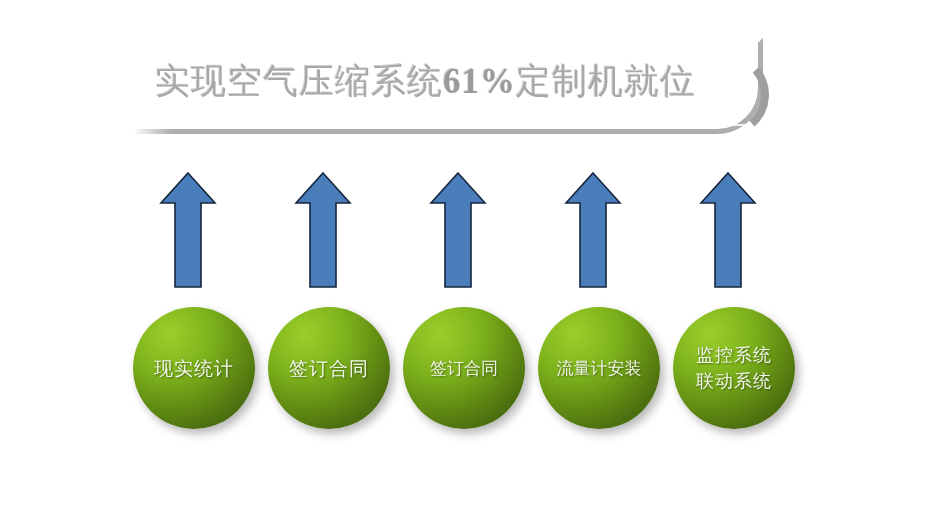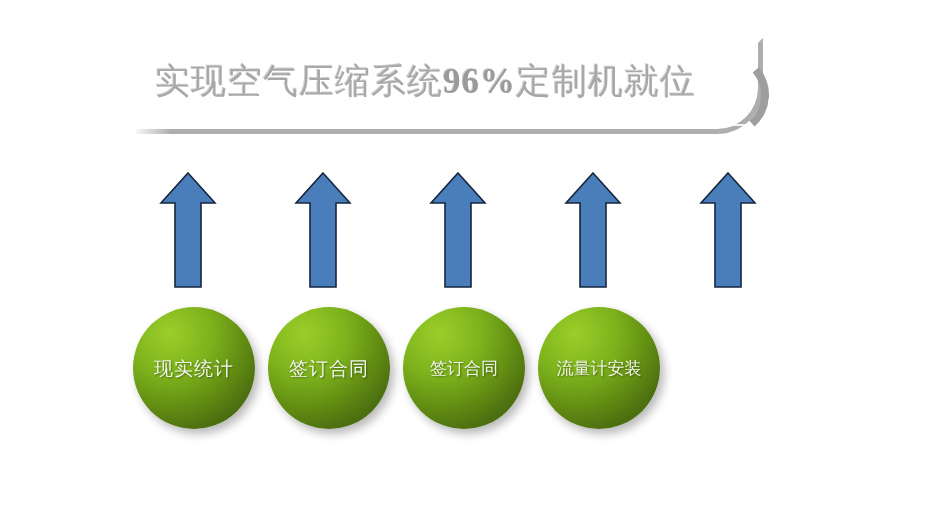--- a/index.html
+++ b/index.html
@@ -144,21 +144,21 @@
 </head>
 <body>
 
 <div id="slide">
 
   <div id="title-banner">
     <div id="banner-rule"></div>
     <div id="banner-arc"></div>
     <div id="banner-rule-taper"></div>
     <div id="banner-rule-hl"></div>
-    <div id="banner-title"><span>实现空气压缩系统</span><span class="pct">96%</span><span>定制机就位</span></div>
+    <div id="banner-title"><span>实现空气压缩系统</span><span class="pct">61%</span><span>定制机就位</span></div>
   </div>
 
   <div class="arrow" style="left:158px; top:170px;">
     <svg width="60" height="120" viewBox="0 0 60 120">
       <polygon points="30,3 57,33 43,33 43,117 17,117 17,33 3,33" fill="#4A7EBB" stroke="#16263F" stroke-width="1.6" stroke-linejoin="miter"></polygon>
     </svg>
   </div>
   <div class="arrow" style="left:293px; top:170px;">
     <svg width="60" height="120" viewBox="0 0 60 120">
       <polygon points="30,3 57,33 43,33 43,117 17,117 17,33 3,33" fill="#4A7EBB" stroke="#16263F" stroke-width="1.6" stroke-linejoin="miter"></polygon>
@@ -185,14 +185,18 @@
   </div>
   <div class="node" style="left:268px; top:307px;text-align:center;">
     <span class="node-label">签订合同</span>
   </div>
   <div class="node" style="left:403px; top:307px;">
     <span class="node-label small">签订合同</span>
   </div>
   <div class="node" style="left:538px; top:307px;">
     <span class="node-label small">流量计安装</span>
   </div>
+  <div class="node" style="left:673px; top:307px;">
+    <span class="node-label two-line">监控系统
+联动系统</span>
+  </div>
 
 </div>
 
 </body></html>

